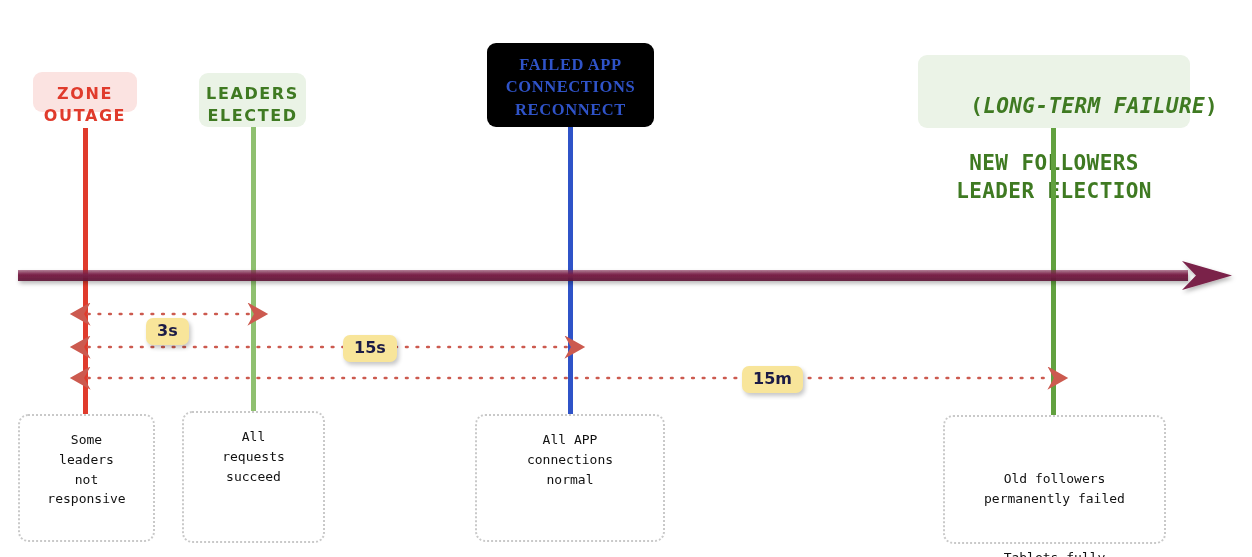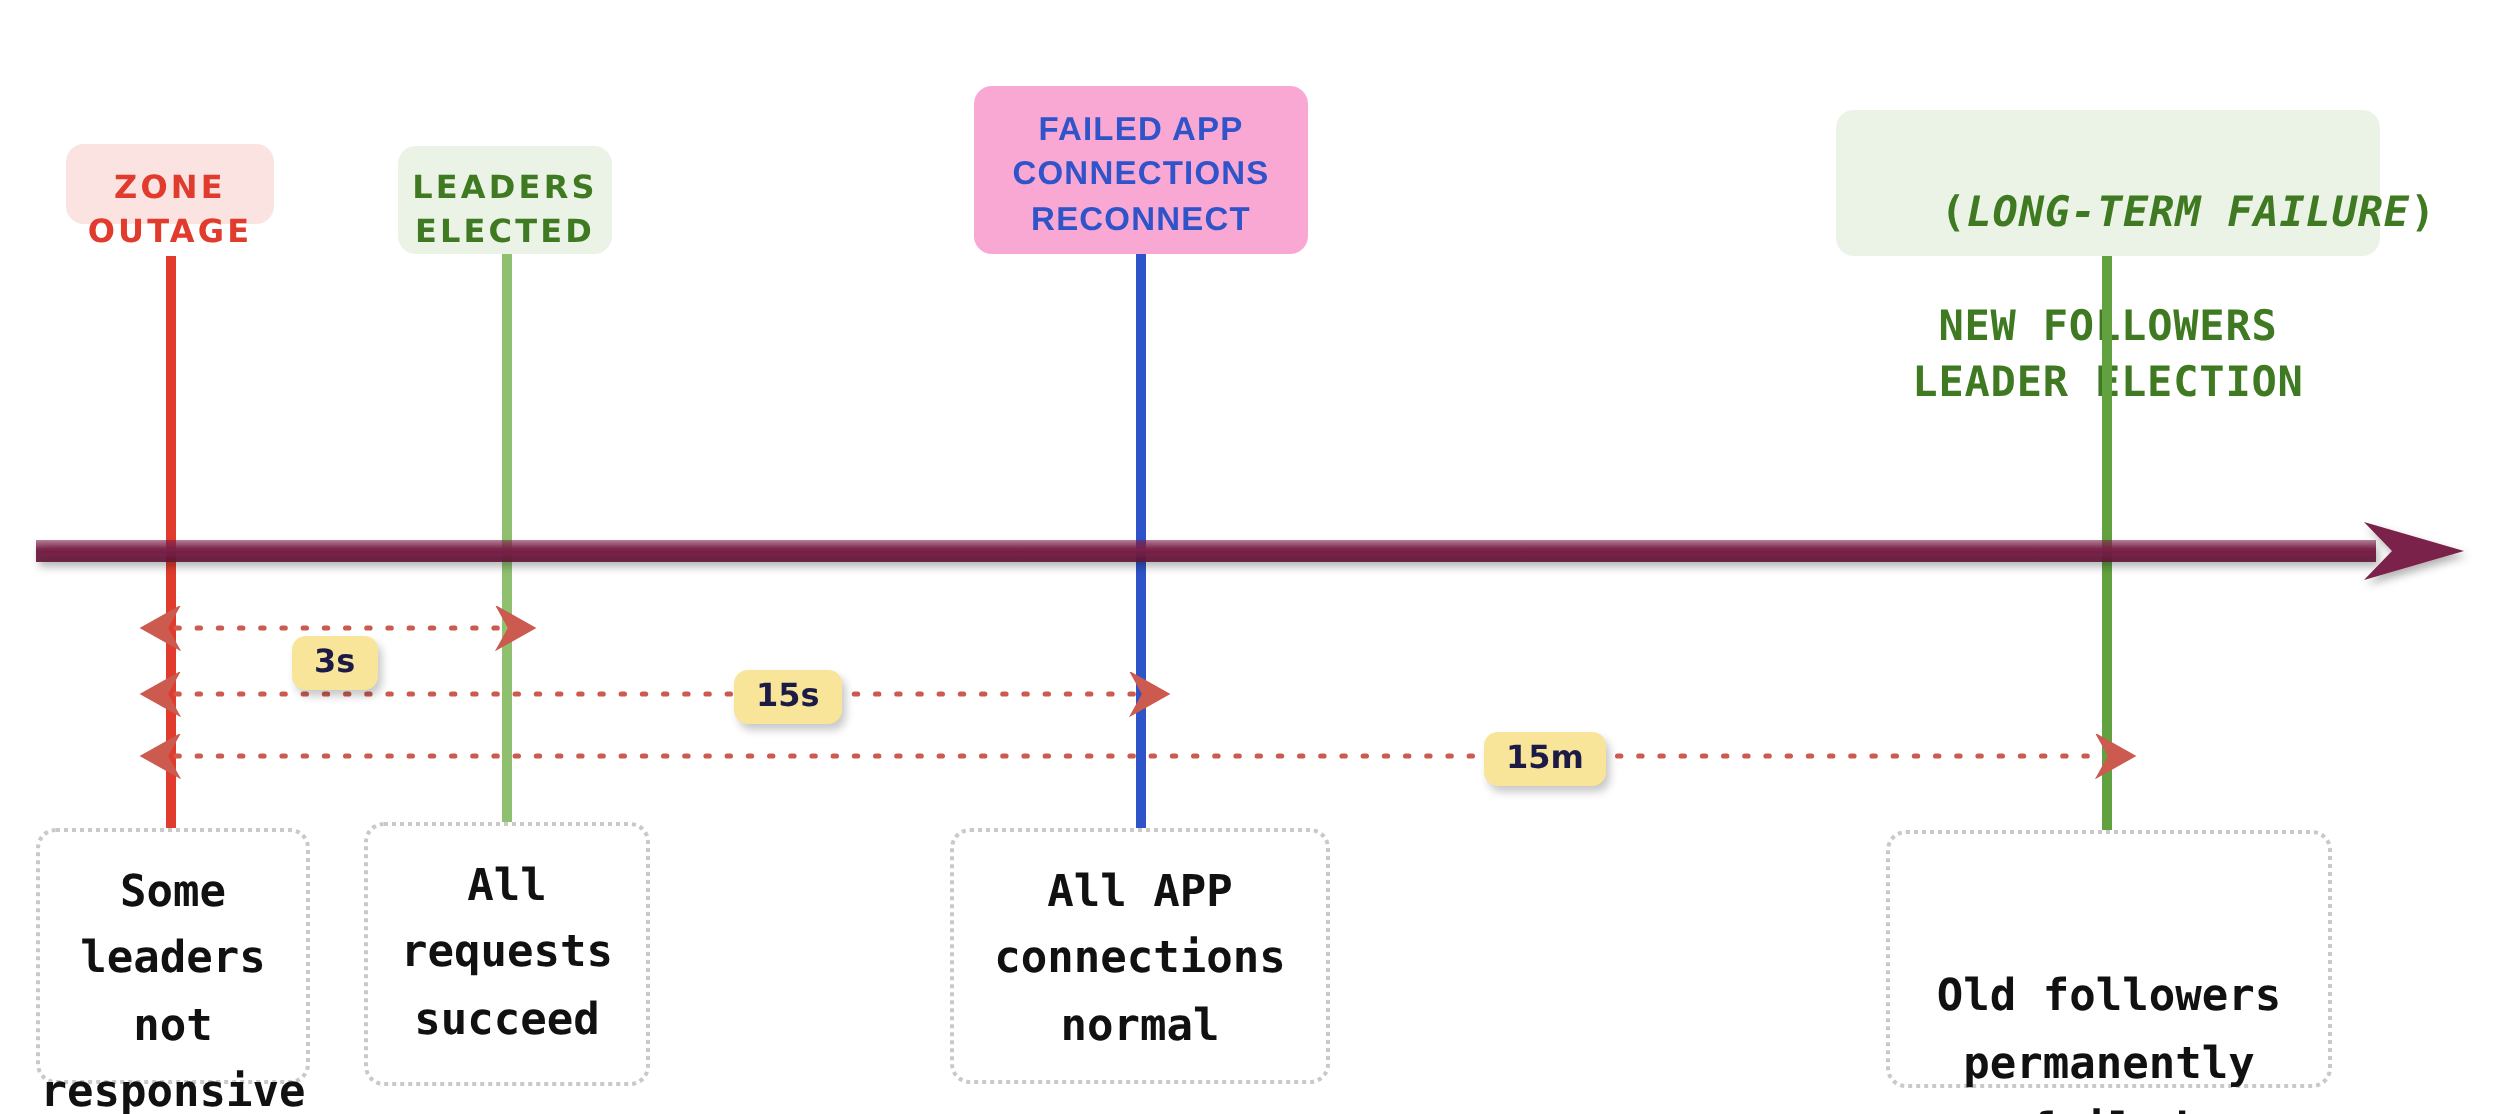--- a/index.html
+++ b/index.html
@@ -38,23 +38,23 @@
   }
   .chip-leaders {
     background: #eaf3e6;
     color: #3f7a22;
     font-family: "DejaVu Sans", sans-serif;
     font-weight: bold;
     font-size: 16px;
     letter-spacing: 1.6px;
   }
   .chip-failed {
-    background: #f9a8d4;
+    background: #000000;
     color: #2f53c8;
-    font-family: Liberation Sans, sans-serif;
+    font-family: Liberation Serif, serif;
     font-weight: bold;
     font-size: 16.5px;
     letter-spacing: 0.6px;
     text-align: center;
   }
   .chip-longterm {
     background: #ebf3e7;
     color: #3f7a22;
     font-family: "DejaVu Sans Mono", monospace;
     font-weight: bold;
@@ -101,22 +101,22 @@
 
   
   .note-box {
     position: absolute;
     box-sizing: border-box;
     border: 2px dotted #c9c9c9;
     border-radius: 10px;
     background: #ffffff;
     text-align: center;
     font-family: "DejaVu Sans Mono", monospace;
-    font-weight: bold;
-    font-size: 22px;
+    font-weight: normal;
+    font-size: 13px;
     color: #111111;
     line-height: 1.52;
     white-space: pre-line;
     padding-top: 14px;
   }
   .note-box .para2 {
     display: block;
     margin-top: 1.5em;
     white-space: pre-line;
   }
@@ -180,21 +180,21 @@
 
   <svg class="dur-row" style="left:0; top:336px; width:1252px; height:24px;" width="1252" height="24" viewBox="0 0 1252 24" xmlns="http://www.w3.org/2000/svg">
     <line x1="88" y1="11" x2="567" y2="11" stroke="#cc5a4f" stroke-width="2.6" stroke-dasharray="1.6 9" stroke-linecap="round" marker-start="url(#arrL)" marker-end="url(#arrR)"></line>
   </svg>
 
   <svg class="dur-row" style="left:0; top:367px; width:1252px; height:24px;" width="1252" height="24" viewBox="0 0 1252 24" xmlns="http://www.w3.org/2000/svg">
     <line x1="88" y1="11" x2="1050" y2="11" stroke="#cc5a4f" stroke-width="2.6" stroke-dasharray="1.6 9" stroke-linecap="round" marker-start="url(#arrL)" marker-end="url(#arrR)"></line>
   </svg>
 
   <div class="dur-badge" style="left:146px; top:302px;margin-top:16px;">3s</div>
-  <div class="dur-badge" style="left:367px; top:335px;">15s</div>
+  <div class="dur-badge" style="left:343px; top:335px;">15s</div>
   <div class="dur-badge" style="left:742px; top:366px;">15m</div>
 
   <div class="note-box" style="left:18px; top:414px; width:137px; height:128px;">Some
 leaders
 not
 responsive</div>
 
   <div class="note-box" style="left:182px; top:411px; width:143px; height:132px;">All
 requests
 succeed</div>

